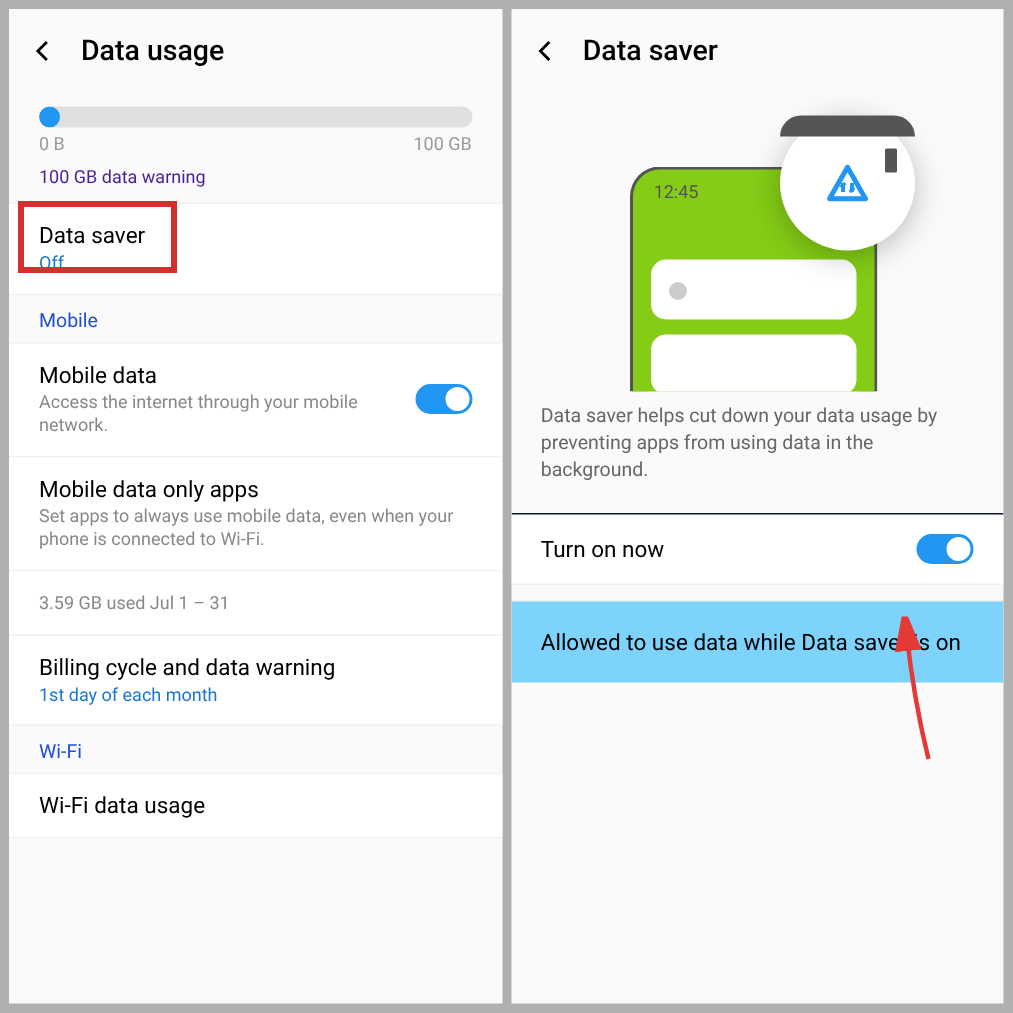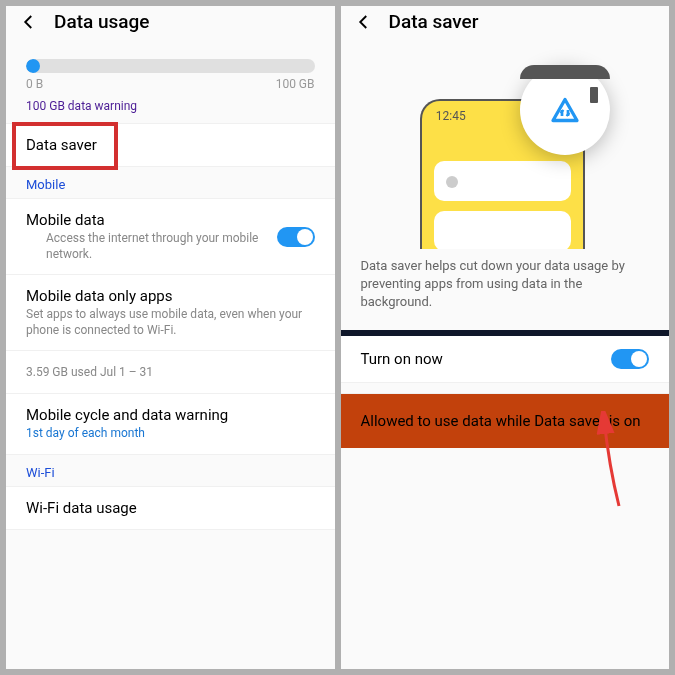--- a/index.html
+++ b/index.html
@@ -1,52 +1,52 @@
 <!DOCTYPE html>
 <html><head>
   <meta charset="utf-8">
   <style>
     * { margin: 0; padding: 0; box-sizing: border-box; font-family: -apple-system, BlinkMacSystemFont, 'Segoe UI', Roboto, sans-serif; }
     body { background: #b0b0b0; width: 675px; height: 675px; display: flex; padding: 6px; gap: 6px; }
     .panel { flex: 1; background: #fafafa; overflow: hidden; position: relative; }
-    .header { display: flex; align-items: center; padding: 4px 12px 12px 14px; gap: 16px; text-align: right; }
+    .header { display: flex; align-items: center; padding: 16px 12px 12px 14px; gap: 16px; text-align: right; }
     .back-arrow { width: 18px; height: 18px; }
     .header-title { font-size: 19px; font-weight: 500; color: #000; }
     .usage-block { padding: 4px 20px 0 20px; }
     .big-num { font-size: 30px; font-weight: 500; color: #000; display: inline; }
     .big-unit { font-size: 14px; color: #555; display: inline; margin-left: 2px; }
     .date-range { font-size: 12px; color: #888; margin-top: 2px; }
     .progress-bar { height: 14px; background: #e0e0e0; border-radius: 10px; margin: 14px 20px 4px 20px; position: relative; overflow: hidden; }
     .progress-fill { height: 100%; width: 5%; background: #2196f3; border-radius: 10px; }
     .progress-labels { display: flex; justify-content: space-between; padding: 0 20px; font-size: 12px; color: #999; text-align: center; }
     .warning-text { color: #4c1d95; font-size: 12px; padding: 8px 20px 10px 20px; }
     .list-item { padding: 12px 20px; background: #fff; border-bottom: 1px solid #f0f0f0; position: relative; }
     .list-item.grouped-first { border-top: 1px solid #f0f0f0; }
     .item-title { font-size: 15px; color: #000; }
     .item-sub { font-size: 12px; color: #888; margin-top: 2px; line-height: 1.3; }
     .item-sub.blue { color: #1976d2; }
     .section-header { padding: 10px 20px 6px 20px; font-size: 13px; color: #1d4ed8; }
     .highlight-box { border: 4px solid #d32f2f; position: absolute; left: 6px; top: -2px; width: 106px; height: 48px; pointer-events: none; }
     .toggle { position: absolute; right: 20px; top: 50%; transform: translateY(-50%); width: 38px; height: 20px; background: #2196f3; border-radius: 20px; }
     .toggle::after { content: ''; position: absolute; right: 2px; top: 2px; width: 16px; height: 16px; background: #fff; border-radius: 50%; }
     .illustration { margin: 14px auto 10px auto; width: 230px; height: 180px; position: relative; }
-    .phone-mock { position: absolute; left: 30px; top: 40px; width: 165px; height: 150px; border: 2px solid #555; border-bottom: none; border-radius: 20px 20px 0 0; background: #fde047; overflow: hidden; }
+    .phone-mock { position: absolute; left: 30px; top: 40px; width: 165px; height: 150px; border: 2px solid #555; border-bottom: none; border-radius: 20px 20px 0 0; background: #84cc16; overflow: hidden; }
     .phone-time { position: absolute; top: 8px; left: 14px; font-size: 12px; color: #555; }
     .phone-card { position: absolute; left: 12px; right: 12px; height: 40px; background: #fff; border-radius: 10px; }
     .phone-card.c1 { top: 60px; }
     .phone-card.c1::before { content: ''; position: absolute; left: 12px; top: 15px; width: 12px; height: 12px; background: #ccc; border-radius: 50%; }
     .phone-card.c2 { top: 110px; }
     .magnifier { position: absolute; right: 10px; top: 6px; width: 90px; height: 90px; border-radius: 50%; background: #fff; box-shadow: 0 4px 20px rgba(0,0,0,0.25); display: flex; align-items: center; justify-content: center; }
     .magnifier-top { position: absolute; top: 0; left: 0; right: 0; height: 14px; background: #555; border-radius: 45px 45px 0 0; }
     .recycle-icon { width: 36px; height: 36px; margin-top: 6px; }
     .battery-icon { position: absolute; right: 12px; top: 22px; width: 8px; height: 16px; background: #555; border-radius: 1px; }
     .desc-text { padding: 8px 16px 18px 20px; font-size: 13px; color: #666; line-height: 1.4; }
-    .turn-on-row { padding: 14px 20px; background: #fff; position: relative; border-top: 6px solid #0f172a; border-bottom: 1px solid #f0f0f0; }
+    .turn-on-row { padding: 14px 20px; background: #fff; position: relative; border-top: 1px solid #0f172a; border-bottom: 1px solid #f0f0f0; }
     .turn-on-title { font-size: 15px; color: #000; }
-    .allowed-row { padding: 18px 20px; background: #c2410c; margin-top: 10px; border-top: 1px solid #f0f0f0; }
+    .allowed-row { padding: 18px 20px; background: #7dd3fc; margin-top: 10px; border-top: 1px solid #f0f0f0; }
     .arrow-overlay { position: absolute; right: 30px; top: 405px; width: 50px; height: 100px; pointer-events: none; }
   </style>
 </head>
 <body>
 
 <div class="panel">
   <div class="header">
     <svg class="back-arrow" viewBox="0 0 24 24" fill="none" stroke="#000" stroke-width="2.5">
         <path d="M15 4 L7 12 L15 20"></path>
       </svg>
@@ -58,42 +58,43 @@
     <div class="progress-fill"></div>
   </div>
   <div class="progress-labels">
     <span>0 B</span>
     <span>100 GB</span>
   </div>
   <div class="warning-text">100 GB data warning</div>
 
   <div class="list-item grouped-first" style="position:relative;">
     <div class="item-title">Data saver</div>
+    <div class="item-sub blue">Off</div>
     <div class="highlight-box"></div>
   </div>
 
   <div class="section-header">Mobile</div>
 
   <div class="list-item grouped-first">
     <div class="item-title">Mobile data</div>
-    <div class="item-sub" style="padding-right:50px;margin-left:20px;">Access the internet through your mobile network.</div>
+    <div class="item-sub" style="padding-right:50px;">Access the internet through your mobile network.</div>
     <div class="toggle"></div>
   </div>
 
   <div class="list-item">
     <div class="item-title">Mobile data only apps</div>
     <div class="item-sub">Set apps to always use mobile data, even when your phone is connected to Wi-Fi.</div>
   </div>
 
   <div class="list-item">
     <div class="item-sub">3.59 GB used Jul 1 – 31</div>
   </div>
 
   <div class="list-item">
-    <div class="item-title">Mobile cycle and data warning</div>
+    <div class="item-title">Billing cycle and data warning</div>
     <div class="item-sub blue">1st day of each month</div>
   </div>
 
   <div class="section-header">Wi-Fi</div>
 
   <div class="list-item grouped-first">
     <div class="item-title">Wi-Fi data usage</div>
   </div>
 </div>
 

